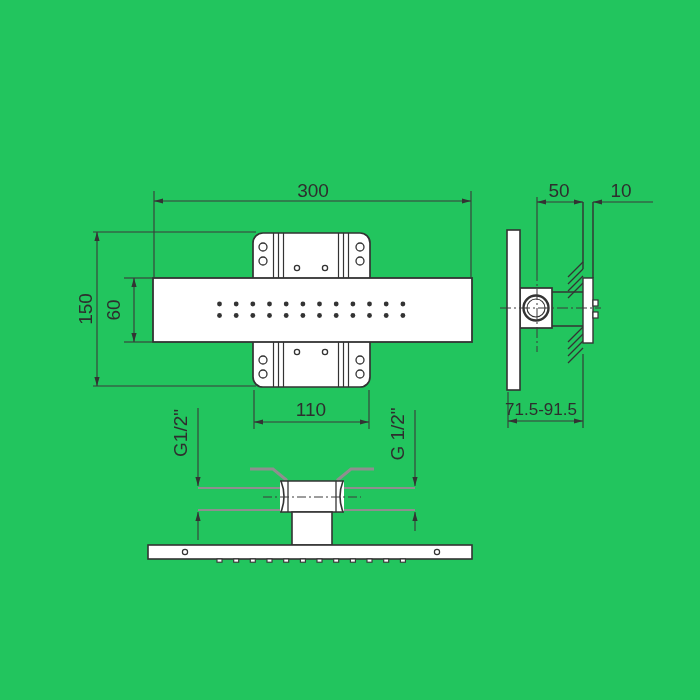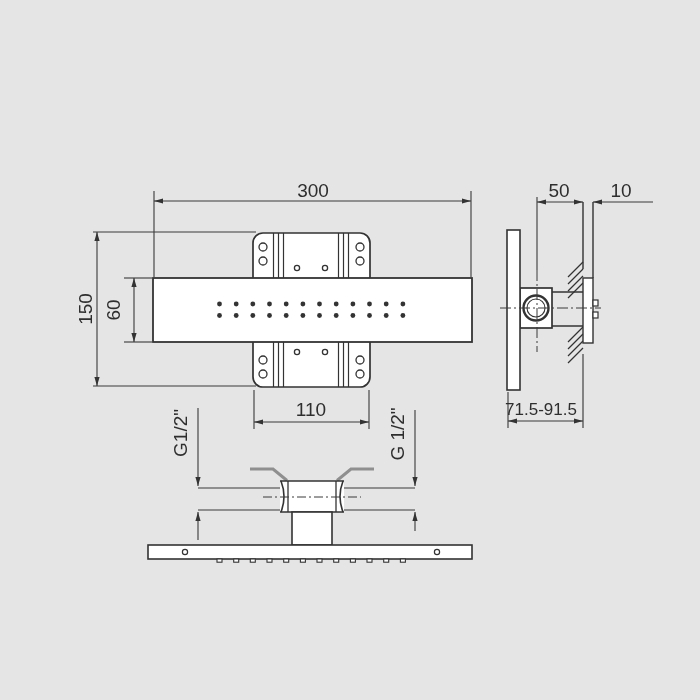--- a/index.html
+++ b/index.html
@@ -1,16 +1,16 @@
 <!DOCTYPE html>
 <html><head>
 <meta charset="utf-8">
 <style>
   html,body{margin:0;padding:0;background:#ffffff;}
-  .canvas{position:relative;width:700px;height:700px;background:#e5e5e5;overflow:hidden;
+  .canvas{position:relative;width:700px;height:700px;background:#22c55e;overflow:hidden;
           font-family:"Liberation Sans", sans-serif;}
   svg{position:absolute;left:0;top:0;}
   text{font-family:"Liberation Sans", sans-serif;fill:#2e2e2e;}
   .dimtxt{font-size:19px;}
   .dimtxt-s{font-size:17px;}
 </style>
 </head>
 <body>
 
 <div class="canvas">

